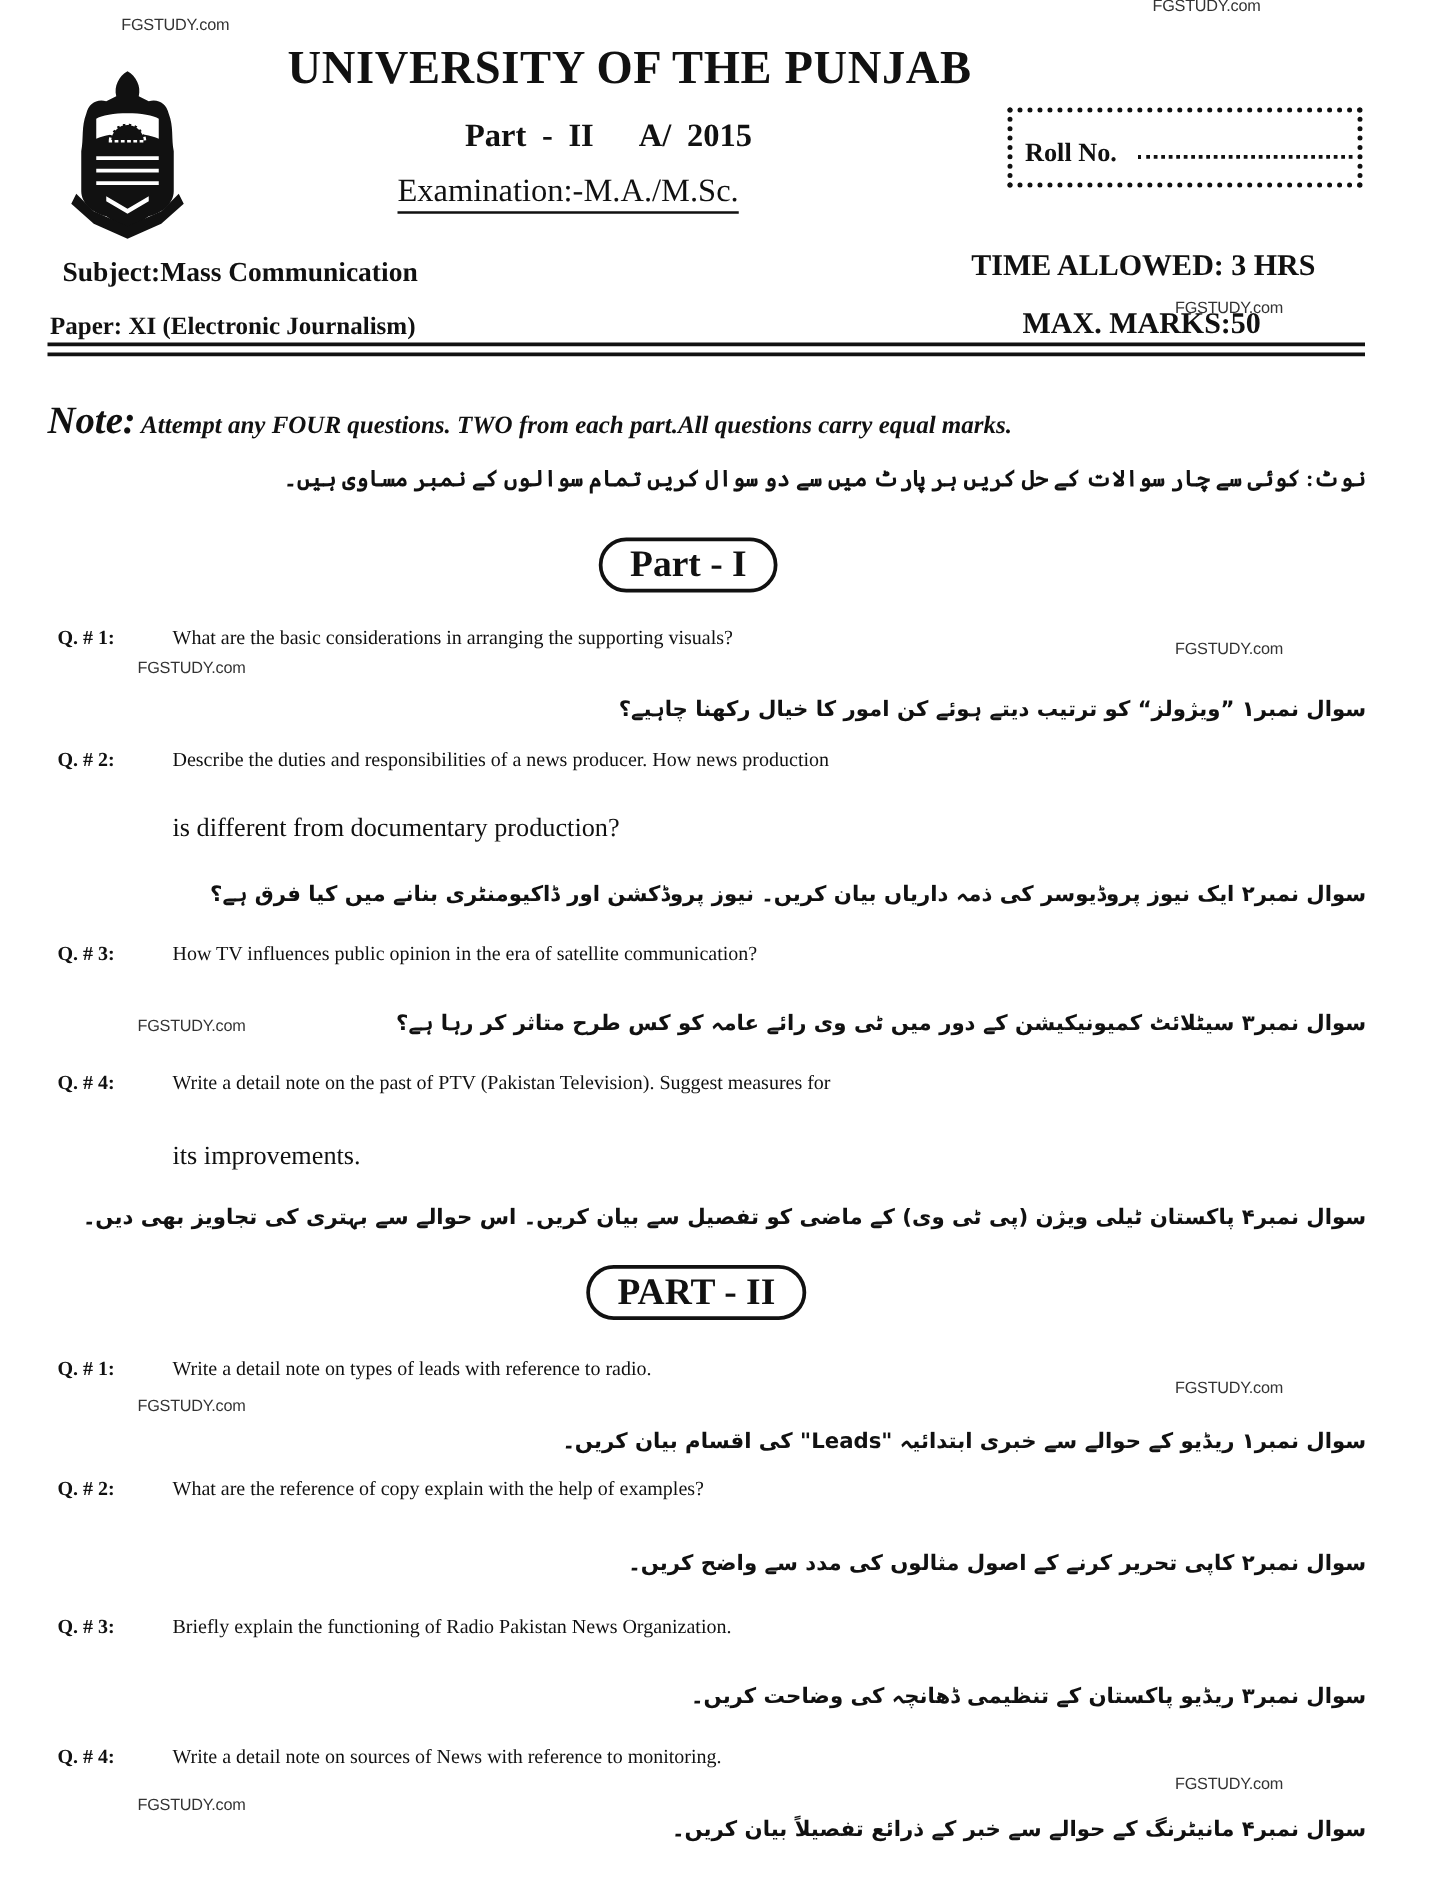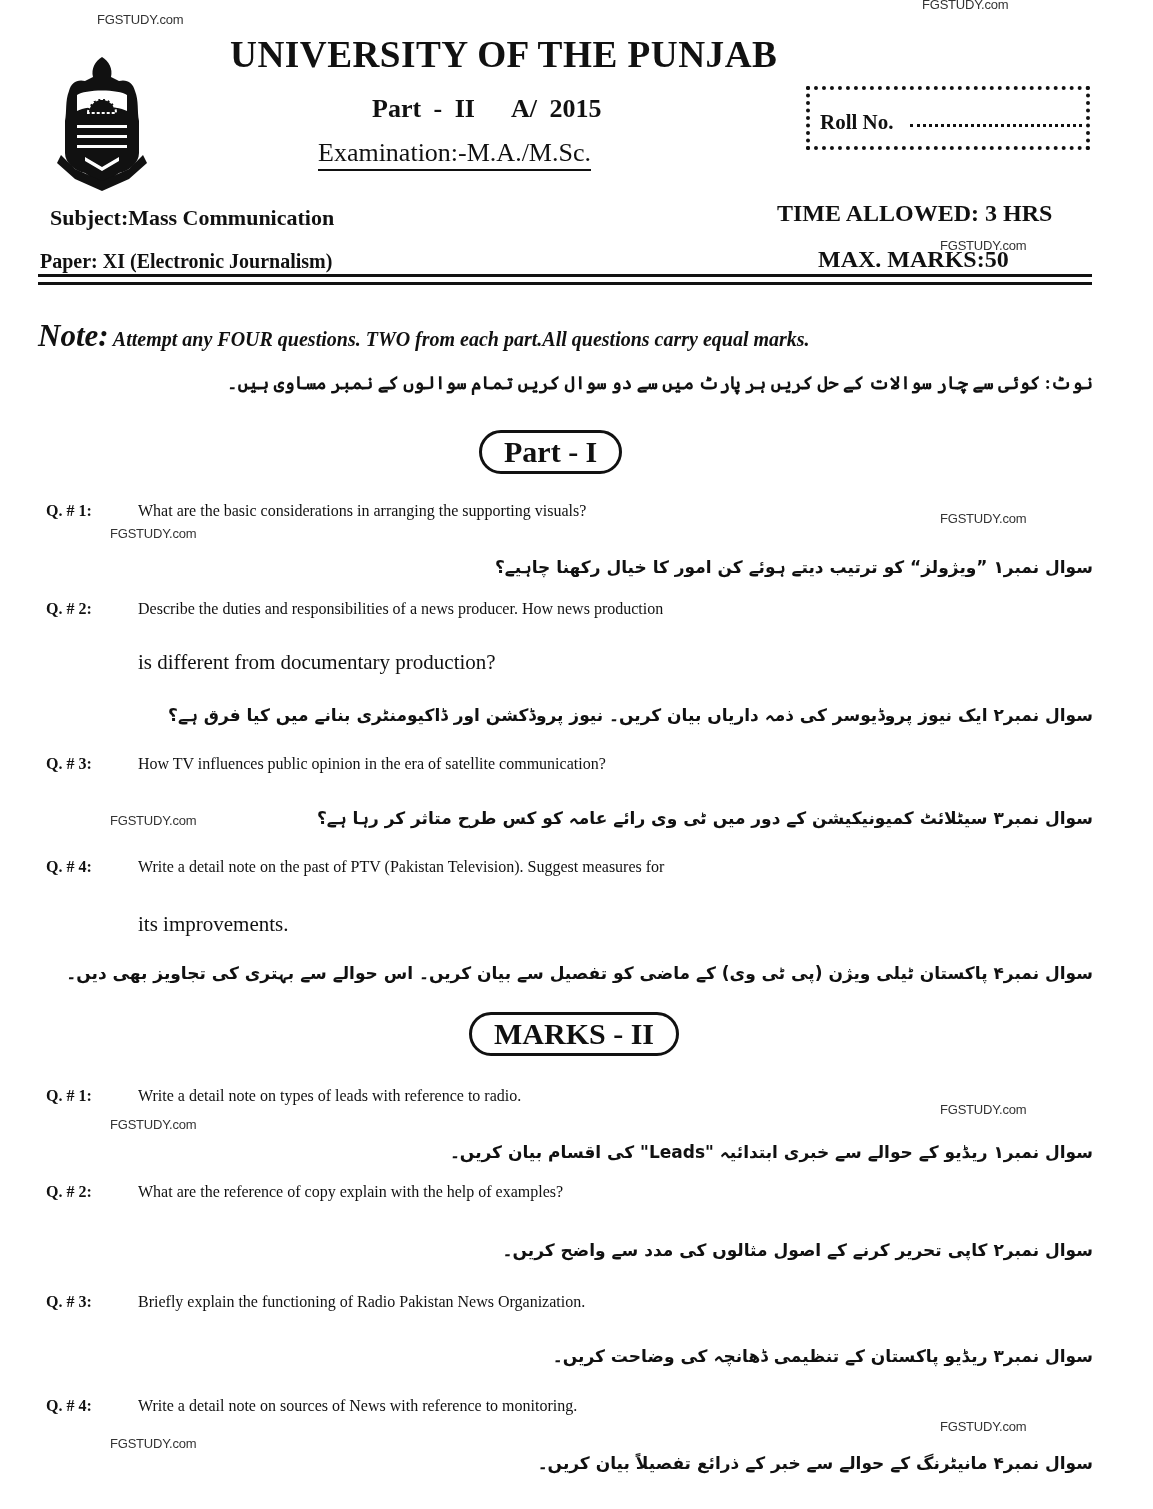--- a/index.html
+++ b/index.html
@@ -96,21 +96,21 @@
   <span class="qn">Q. # 3:</span><span class="qt">How TV influences public opinion in the era of satellite communication?</span>
 </div>
 <div class="abs urdu" style="top:808px;">سوال نمبر۳  سیٹلائٹ کمیونیکیشن کے دور میں ٹی وی رائے عامہ کو کس طرح متاثر کر رہا ہے؟</div>
 
 <div class="abs q" style="top:858px;">
   <span class="qn">Q. # 4:</span><span class="qt">Write a detail note on the past of PTV (Pakistan Television). Suggest measures for</span>
 </div>
 <div class="abs qcont" style="top:912px;">its improvements.</div>
 <div class="abs urdu" style="top:963px;">سوال نمبر۴  پاکستان ٹیلی ویژن (پی ٹی وی) کے ماضی کو تفصیل سے بیان کریں۔ اس حوالے سے بہتری کی تجاویز بھی دیں۔</div>
 
-<div class="abs part" style="left:469px;top:1012px;">MARKS - II</div>
+<div class="abs part" style="left:469px;top:1012px;">PART - II</div>
 
 <div class="abs q" style="top:1087px;">
   <span class="qn">Q. # 1:</span><span class="qt">Write a detail note on types of leads with reference to radio.</span>
 </div>
 <div class="abs urdu" style="top:1142px;">سوال نمبر۱  ریڈیو کے حوالے سے خبری ابتدائیہ "Leads" کی اقسام بیان کریں۔</div>
 
 <div class="abs q" style="top:1183px;">
   <span class="qn">Q. # 2:</span><span class="qt">What are the reference of copy explain with the help of examples?</span>
 </div>
 <div class="abs urdu" style="top:1240px;">سوال نمبر۲  کاپی تحریر کرنے کے اصول مثالوں کی مدد سے واضح کریں۔</div>

